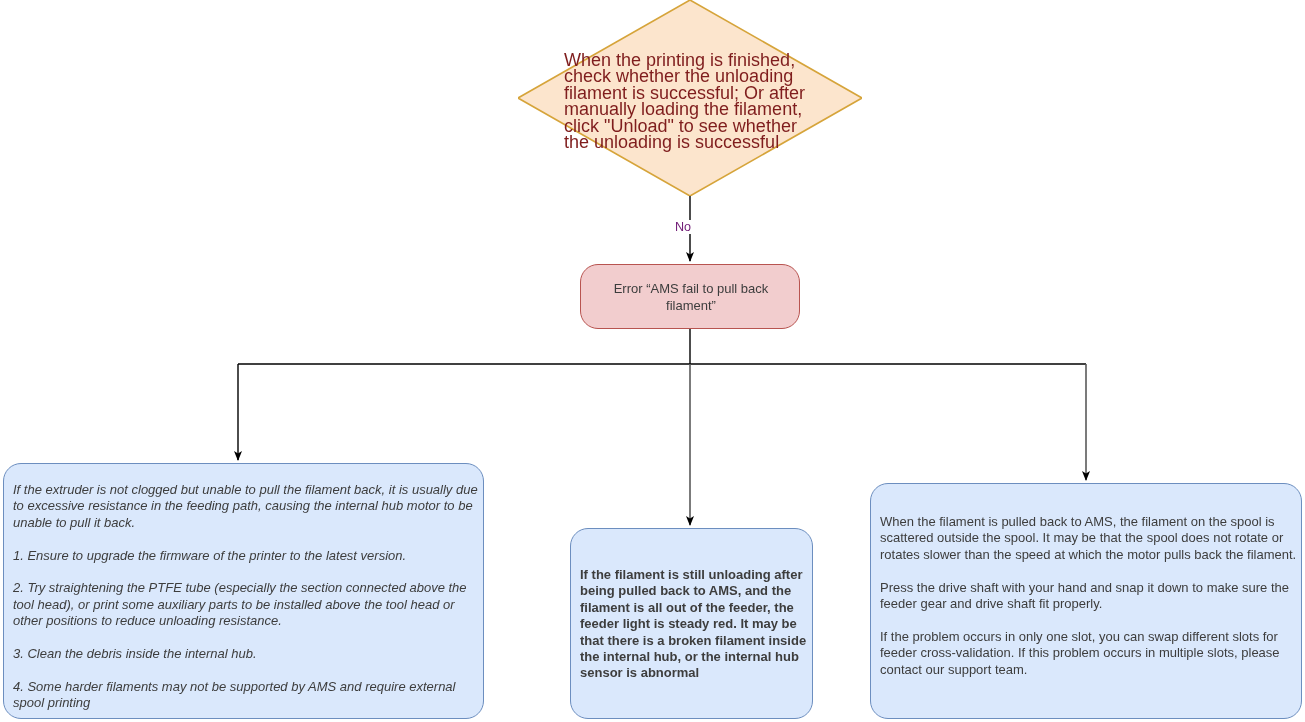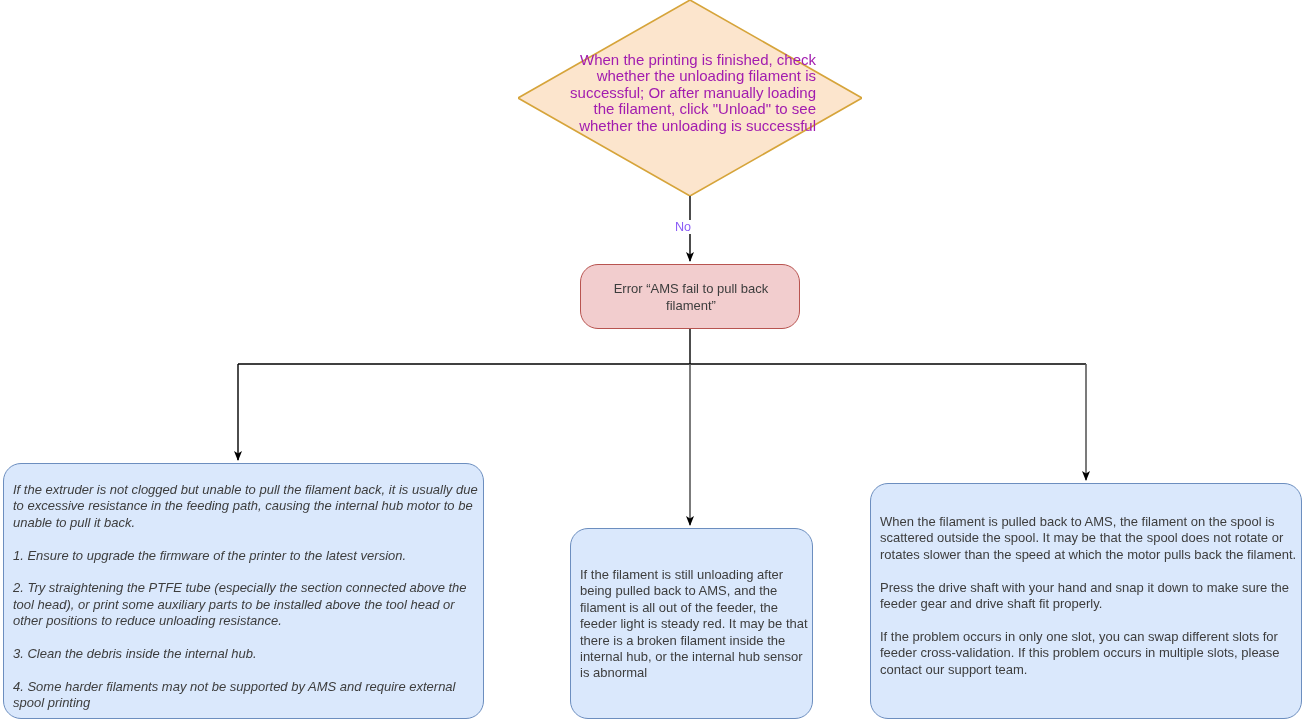--- a/index.html
+++ b/index.html
@@ -41,24 +41,24 @@
     left: 0;
     top: 0;
     width: 344px;
     height: 196px;
   }
   .diamond-label {
     position: absolute;
     left: 46px;
     top: 52px;
     width: 252px;
-    text-align: right;
-    font-size: 15px;
+    text-align: left;
+    font-size: 18px;
     line-height: 16.4px;
-    color: #a21caf;
+    color: #7f1d1d;
     white-space: pre-line;
   }
 
   
   .node {
     position: absolute;
     box-sizing: border-box;
     border-radius: 18px;
     border-style: solid;
     border-width: 1.5px;
@@ -108,20 +108,21 @@
   .node-left .node-text {
     left: 9px;
     top: 18px;
     width: 466px;
   }
   .node-mid {
     left: 570px;
     top: 528px;
     width: 243px;
     height: 191px;
+    font-weight: bold;
   }
   .node-mid .node-text {
     left: 9px;
     top: 38px;
     width: 228px;
   }
   .node-right {
     left: 870px;
     top: 483px;
     width: 432px;
@@ -131,21 +132,21 @@
     left: 9px;
     top: 30px;
     width: 418px;
   }
 
   
   .edge-label {
     position: absolute;
     font-size: 12.6px;
     line-height: 14px;
-    color: #8b5cf6;
+    color: #701a75;
     background: #ffffff;
     padding: 0 3px;
     text-align: center;
     white-space: nowrap;
   }
   .edge-label-no {
     left: 672px;
     top: 220px;
   }
 </style>

